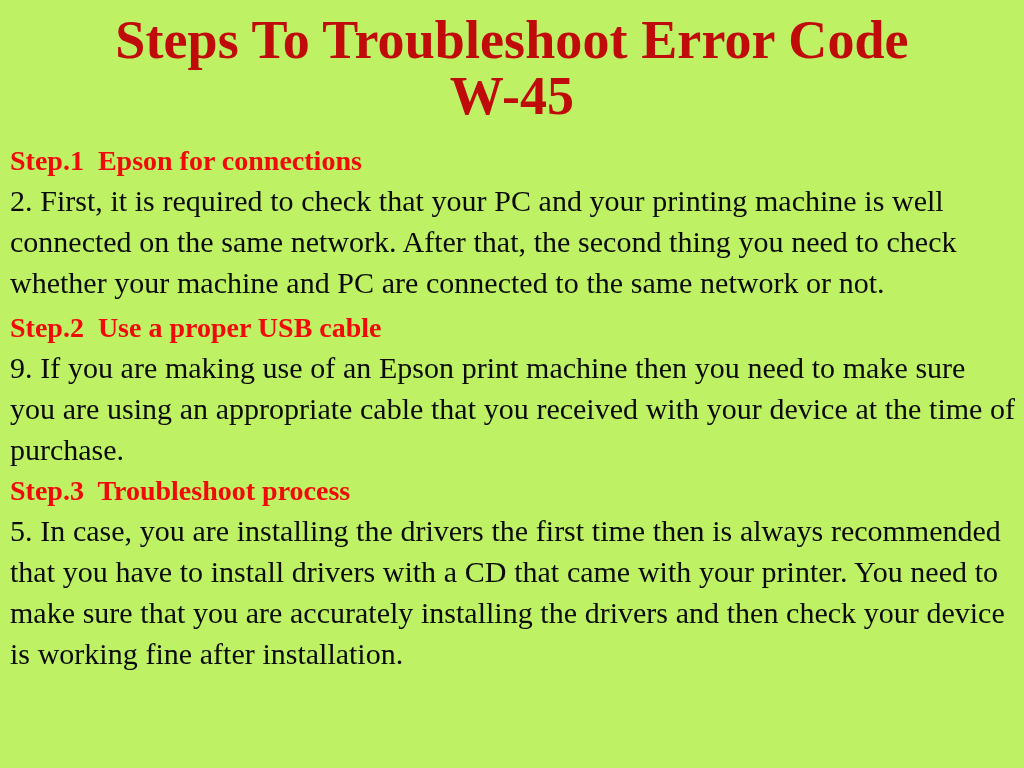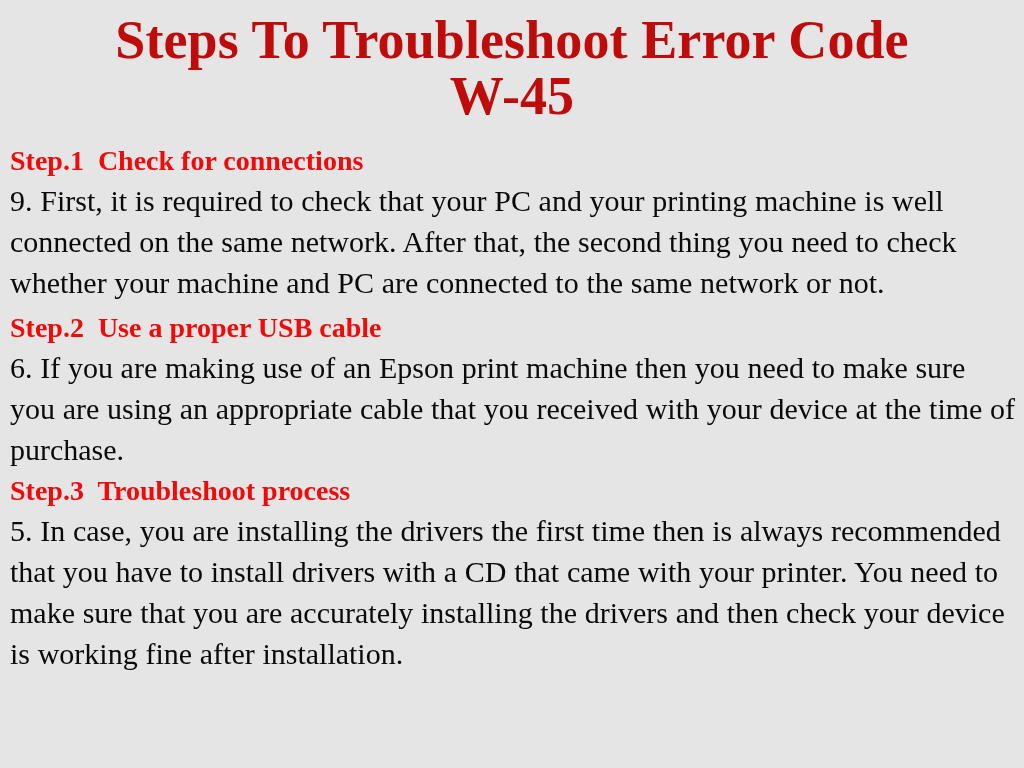--- a/index.html
+++ b/index.html
@@ -6,21 +6,21 @@
   html, body {
     margin: 0;
     padding: 0;
     background: #ffffff;
   }
 
   #slide {
     position: relative;
     width: 1024px;
     height: 768px;
-    background: #e5e5e5;
+    background: #bef264;
     overflow: hidden;
     font-family: "Liberation Serif", "DejaVu Serif", serif;
     -webkit-font-smoothing: antialiased;
   }
 
   
   .title-block {
     position: absolute;
     top: 12px;
     left: 0;
@@ -85,27 +85,27 @@
 <div id="slide">
 
   <div class="title-block">
     <span class="title-line">Steps To Troubleshoot Error Code</span>
     <span class="title-line">W-45</span>
   </div>
 
   <div class="content">
 
     <div class="step-block" id="step-1">
-      <div class="step-heading">Step.1  Check for connections</div>
-      <p class="step-body">9. First, it is required to check that your PC and your printing machine is well connected on the same network. After that, the second thing you need to check whether your machine and PC are connected to the same network or not.</p>
+      <div class="step-heading">Step.1  Epson for connections</div>
+      <p class="step-body">2. First, it is required to check that your PC and your printing machine is well connected on the same network. After that, the second thing you need to check whether your machine and PC are connected to the same network or not.</p>
     </div>
 
     <div class="step-block" id="step-2">
       <div class="step-heading">Step.2  Use a proper USB cable</div>
-      <p class="step-body">6. If you are making use of an Epson print machine then you need to make sure you are using an appropriate cable that you received with your device at the time of purchase.</p>
+      <p class="step-body">9. If you are making use of an Epson print machine then you need to make sure you are using an appropriate cable that you received with your device at the time of purchase.</p>
     </div>
 
     <div class="step-block" id="step-3">
       <div class="step-heading">Step.3  Troubleshoot process</div>
       <p class="step-body">5. In case, you are installing the drivers the first time then is always recommended that you have to install drivers with a CD that came with your printer. You need to make sure that you are accurately installing the drivers and then check your device is working fine after installation.</p>
     </div>
 
   </div>
 </div>
 

